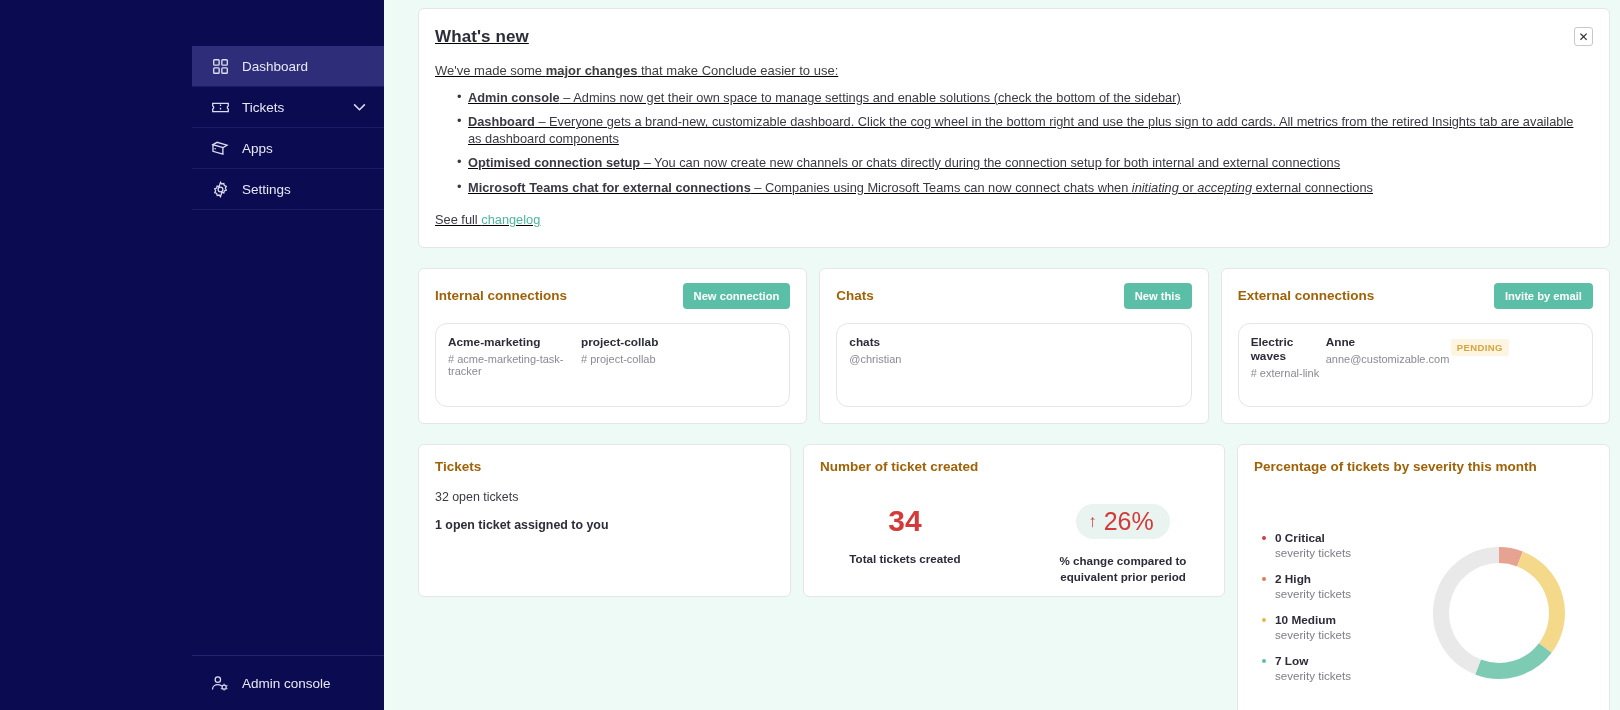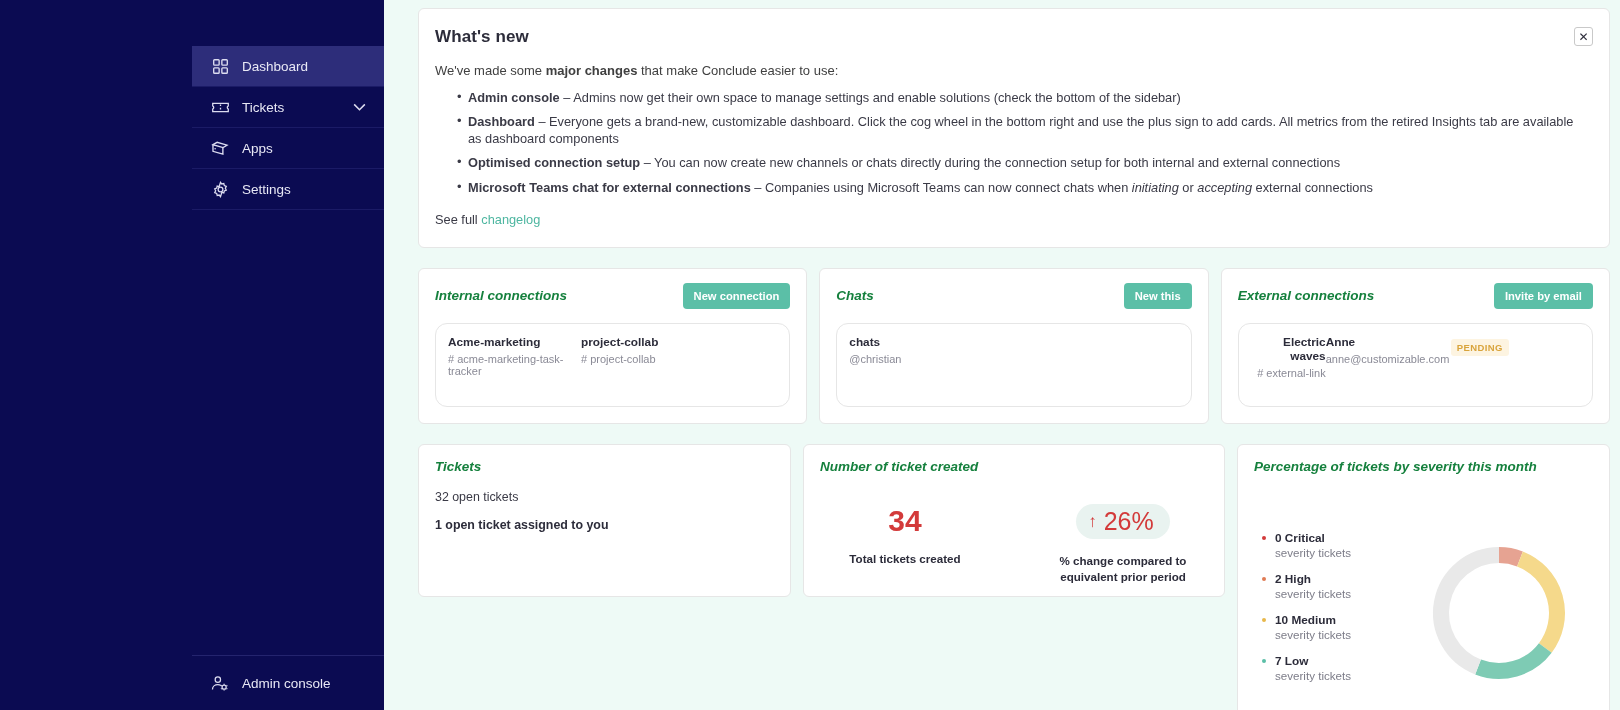--- a/index.html
+++ b/index.html
@@ -61,21 +61,21 @@
   }
   .inner { width: 1192px; margin-left: 34px; padding-top: 8px; }
 
   .card {
     background: #fff;
     border: 1px solid #e6e6e6;
     border-radius: 6px;
   }
 
   
-  .whatsnew { padding: 18px 22px 20px 16px; position: relative; }
+  .whatsnew { padding: 18px 22px 20px 16px; position: relative; text-decoration: underline; }
   .wn-title { font-size: 17px; font-weight: bold; color: #2c2c3a; margin-bottom: 16px; letter-spacing:.1px;}
   .wn-intro { font-size: 13px; color: #404040; margin-bottom: 12px; }
   .wn-list { list-style: none; }
   .wn-list li {
     font-size: 12.8px; color: #3a3a46;
     line-height: 1.28;
     margin-bottom: 8px;
     padding-left: 33px;
     position: relative;
   }
@@ -98,38 +98,38 @@
 
   
   .row { display: flex; gap: 12px; margin-top: 20px; }
   .col { flex: 1 1 0; }
 
   .card-pad { padding: 14px 16px 16px 16px; }
   .card-head {
     display: flex; align-items: center; justify-content: space-between;
     margin-bottom: 14px;
   }
-  .card-title { font-size: 13.5px; font-weight: bold; color: #15803d; font-style: italic; }
+  .card-title { font-size: 13.5px; font-weight: bold; color: #a16207; }
   .btn-teal {
     background: #5bbfa7; color: #fff;
     font-size: 11.2px; font-weight: bold;
     border: none; border-radius: 4px;
     padding: 7px 11px; cursor: pointer;
     white-space: nowrap;
   }
   .inner-box {
     border: 1px solid #e6e6e6; border-radius: 12px;
     padding: 11px 12px; height: 84px;
   }
   .conn-grid { display: flex; }
   .conn-col { width: 133px; }
   .conn-name { font-size: 11.8px; font-weight: bold; color: #2c2c3a; margin-bottom: 4px; }
   .conn-sub { font-size: 11px; color: #8a8a96; }
   .ext-grid { display: flex; align-items: flex-start; }
-  .ext-c1 { width: 75px; text-align: right; } .ext-c2 { width: 125px; } .ext-c3 { flex:1; text-align:left; padding-top:2px;}
+  .ext-c1 { width: 75px; } .ext-c2 { width: 125px; } .ext-c3 { flex:1; text-align:left; padding-top:2px;}
   .badge {
     display: inline-block;
     background: #fdf4e1; color: #d9a43c;
     font-size: 9.5px; font-weight: bold;
     padding: 3px 6px; border-radius: 3px;
     letter-spacing: .4px;
   }
 
   
   .tickets-body { padding-top: 2px; }

